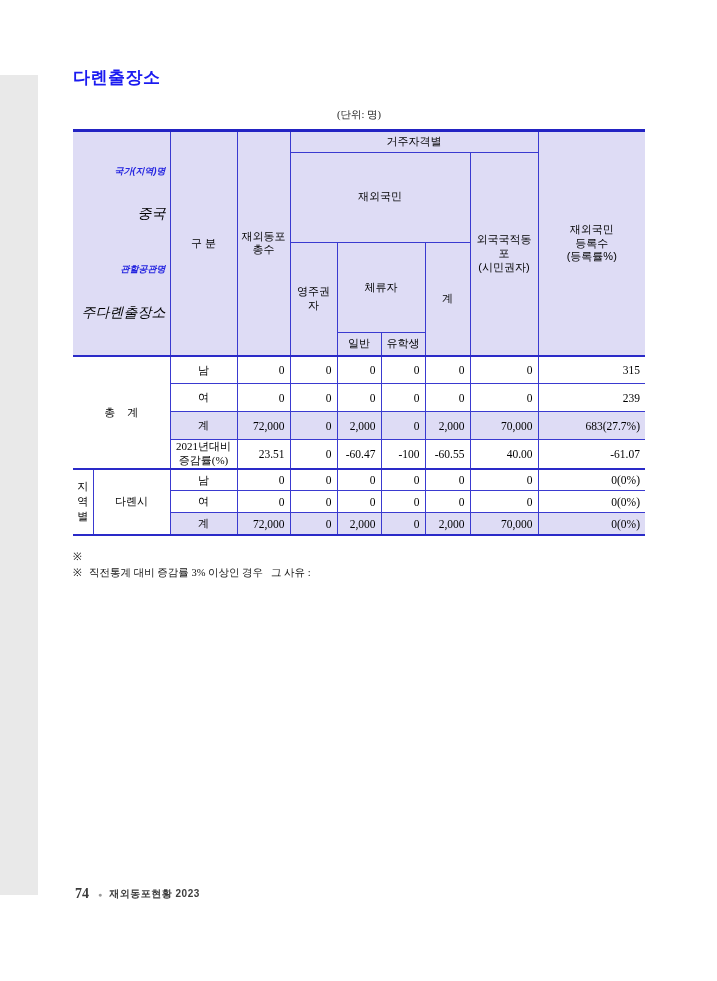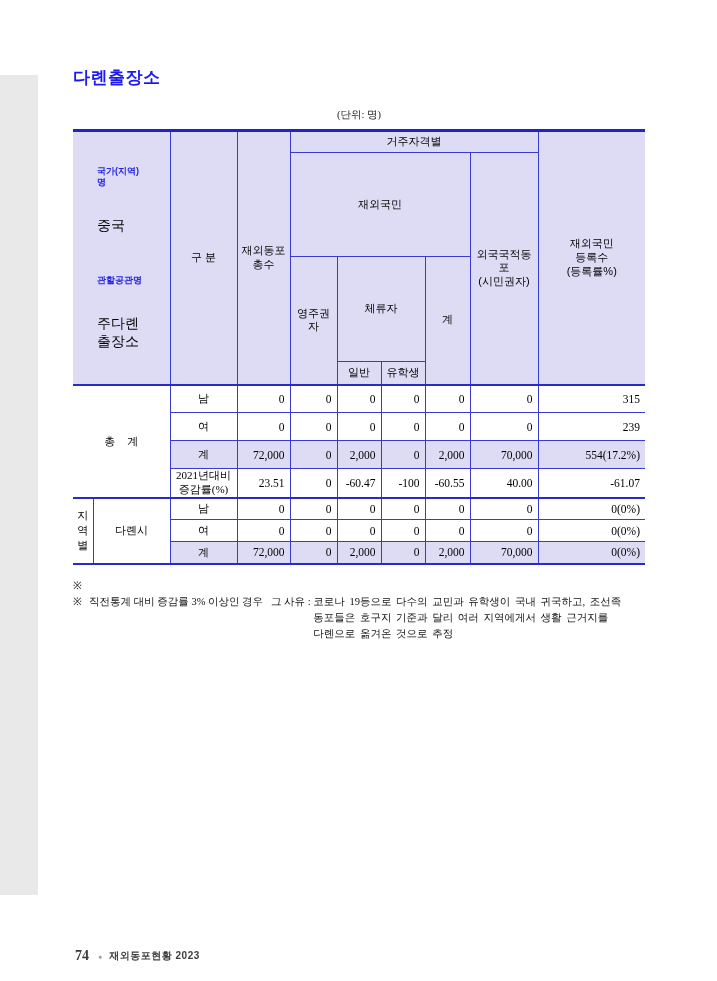--- a/index.html
+++ b/index.html
@@ -25,21 +25,21 @@
   table.stat th, table.stat td {
     border:1px solid #3a3ad0; vertical-align:middle; overflow:hidden;
   }
   thead th {
     background:#dedcf5; font-weight:normal; font-size:11px; text-align:center;
     white-space:pre-wrap; line-height:1.25; padding:1px 2px;
   }
   .hr1{height:22px} .hr2{height:23px} .hr3{height:24px} .hr4{height:23px}
   .h28{height:28px} .h36{height:29px} .h22{height:22px}
 
-  th.info-cell { text-align:left; padding:6px 24px; }
+  th.info-cell { text-align:right; padding:6px 4px;font-style:italic; }
   .mini-label { display:block; color:#2525e0; font-size:9px; font-weight:bold; margin-bottom:1px; }
   .info-val   { display:block; font-size:14px; color:#000; }
   .info-gap   { height:9px; }
 
   tbody td {
     font-family:"Liberation Serif", serif; font-size:11.5px;
     text-align:right; padding:0 5px; white-space:pre-wrap;
   }
   tbody td.gubun { text-align:center; font-family:"Liberation Sans", sans-serif; font-size:11px; padding:0 2px; }
   tbody td.gubun-2l { text-align:center; font-family:"Liberation Serif", serif; font-size:11px; line-height:1.25; padding:0 2px; }
@@ -49,21 +49,21 @@
   tr.hl td { background:#dedcf5; }
   tr.sec-top td { border-top:2px solid #2a2ac8; }
 
   .footnotes { margin-top:13px; font-family:"Liberation Serif", serif; font-size:10.5px; color:#111; line-height:1.55; }
   .fn { display:flex; align-items:flex-start; }
   .fn-marker { width:16px; flex:none; }
   .fn-label { white-space:pre; flex:none; }
   .fn-text { white-space:pre-wrap; }
   .fn2-content { white-space:pre-wrap; word-spacing:2px; }
 
-  .page-footer { position:absolute; left:75px; top:948px; display:flex; align-items:center; }
+  .page-footer { position:absolute; left:75px; top:886px; display:flex; align-items:center; }
   .pf-num { font-size:14px; font-weight:bold; color:#3a3a3a; font-family:"Liberation Serif", serif; }
   .pf-dot { font-size:7px; color:#9a9a9a; margin:0 7px 0 9px; }
   .pf-title { font-size:10px; font-weight:bold; color:#3d3d3d; letter-spacing:0.5px; }
 </style>
 </head>
 <body>
 
 <div class="side-band"></div>
 
 <div class="content">
@@ -140,21 +140,21 @@
         <td>239</td>
       </tr>
       <tr class="h28 hl">
         <td class="gubun">계</td>
         <td>72,000</td>
         <td>0</td>
         <td>2,000</td>
         <td>0</td>
         <td>2,000</td>
         <td>70,000</td>
-        <td>554(17.2%)</td>
+        <td>683(27.7%)</td>
       </tr>
       <tr class="h36">
         <td class="gubun-2l">2021년대비
 증감률(%)</td>
         <td>23.51</td>
         <td>0</td>
         <td>-60.47</td>
         <td>-100</td>
         <td>-60.55</td>
         <td>40.00</td>
@@ -197,23 +197,20 @@
     </tbody>
   </table>
 
   <div class="footnotes">
     <div class="fn">
       <span class="fn-marker">※</span>
     </div>
     <div class="fn">
       <span class="fn-marker">※</span>
       <span class="fn-label">직전통계 대비 증감률 3% 이상인 경우   그 사유 : </span>
-      <span class="fn2-content">코로나 19등으로 다수의 교민과 유학생이 국내 귀국하고, 조선족
-동포들은 호구지 기준과 달리 여러 지역에게서 생활 근거지를
-다롄으로 옮겨온 것으로 추정</span>
     </div>
   </div>
 
 </div>
 
 <div class="page-footer">
   <span class="pf-num">74</span>
   <span class="pf-dot">●</span>
   <span class="pf-title">재외동포현황 2023</span>
 </div>

